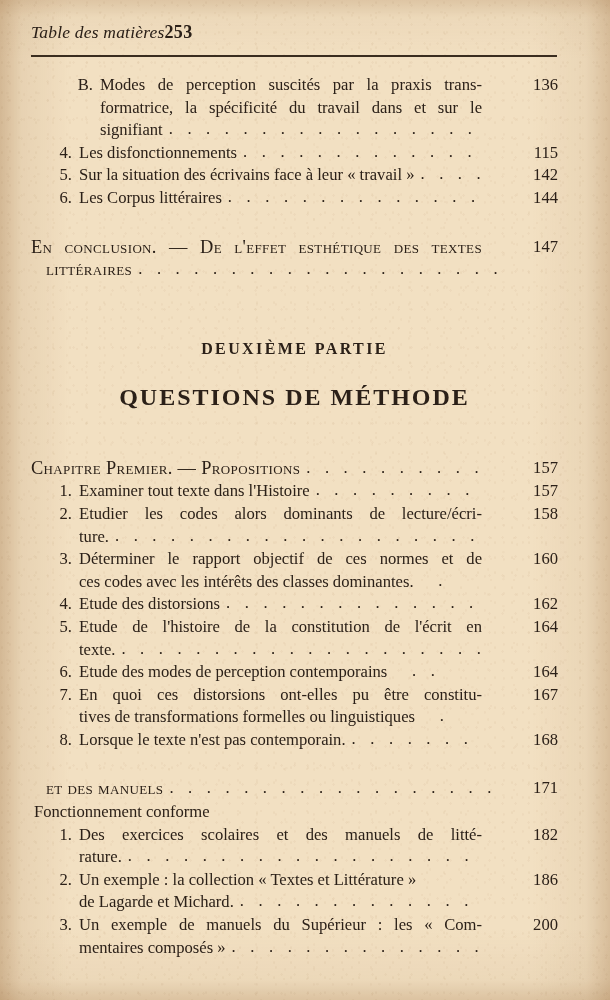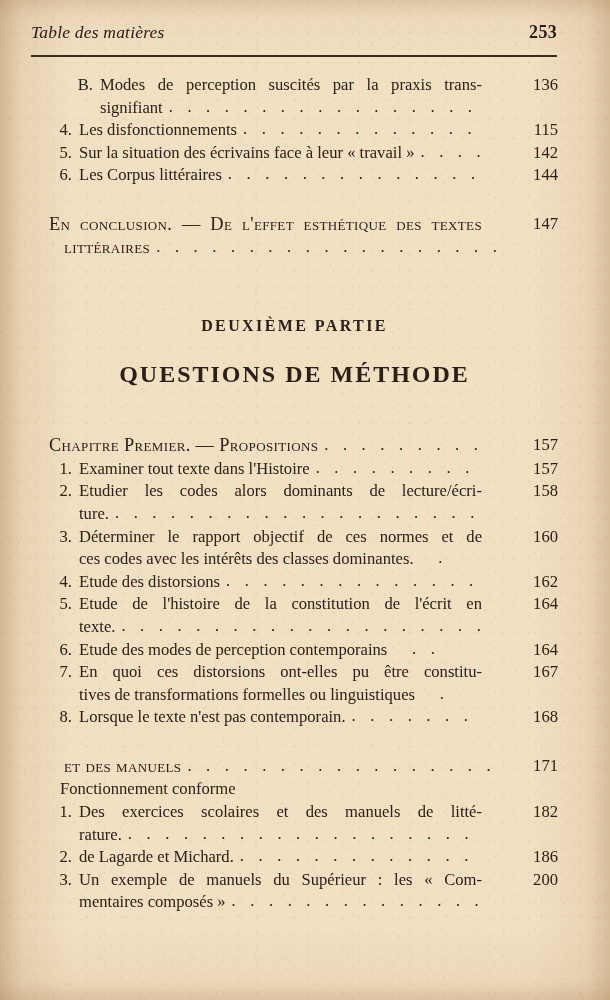--- a/index.html
+++ b/index.html
@@ -72,21 +72,20 @@
   }
 
   
   .runhead {
     position: absolute;
     left: 31px;
     top: 22px;
     width: 526px;
     display: flex;
     align-items: baseline;
-    justify-content: space-between;
   }
   .runhead-title {
     font-style: italic;
     font-size: 17.5px;
     letter-spacing: .2px;
   }
   .runhead-folio {
     font-size: 18px;
     font-weight: 700;
     letter-spacing: .3px;
@@ -165,21 +164,20 @@
 
   
   .lettered { margin-left: 40px; }
   .lettered .num { width: 22px; }
 
   
   .smallcaps {
     font-variant: small-caps;
     font-size: 18.4px;
     letter-spacing: .35px;
-    margin-left: 18px;
   }
 
   .chapter { margin-top: 0; }
 
   .plain-line {
     font-size: 16.6px;
     line-height: 22.6px;
   }
 
   
@@ -213,20 +211,23 @@
 
     <div class="toc">
 
       <div class="entry lettered">
         <span class="num">B.</span>
         <span class="body-col">
           <span class="line">
               <span class="txt justify">Modes de perception suscités par la praxis trans-</span>
             </span>
           <span class="line">
+              <span class="txt justify">formatrice, la spécificité du travail dans et sur le</span>
+            </span>
+          <span class="line">
             <span class="txt">signifiant</span>
             <span class="leader">. . . . . . . . . . . . . . . . . . . . . . . . . . . . . . . . . . . . .</span>
           </span>
         </span>
         <span class="folio">136</span>
       </div>
 
       <div class="entry sub">
         <span class="num">4.</span>
         <span class="body-col">
@@ -398,39 +399,42 @@
       <div class="entry chapter">
         <span class="body-col smallcaps">
           <span class="line" style="padding-left:15px;">
             <span class="txt">et des manuels</span>
             <span class="leader">. . . . . . . . . . . . . . . . . . . . . . . . . . . . . . . . . . . . .</span>
           </span>
         </span>
         <span class="folio">171</span>
       </div>
 
-      <div class="plain-line" style="margin-left:29px;">Fonctionnement conforme</div>
+      <div class="plain-line" style="margin-left:3px;">Fonctionnement conforme</div>
 
       <div class="entry sub">
         <span class="num">1.</span>
         <span class="body-col">
           <span class="line">
               <span class="txt justify">Des exercices scolaires et des manuels de litté-</span>
             </span>
           <span class="line">
             <span class="txt">rature.</span>
             <span class="leader">. . . . . . . . . . . . . . . . . . . . . . . . . . . . . . . . . . . . .</span>
           </span>
         </span>
         <span class="folio">182</span>
       </div>
 
       <div class="entry sub">
         <span class="num">2.</span>
         <span class="body-col">
+          <span class="line">
+              <span class="txt">Un exemple : la collection « Textes et Littérature »</span>
+            </span>
           <span class="line">
             <span class="txt">de Lagarde et Michard.</span>
             <span class="leader">. . . . . . . . . . . . . . . . . . . . . . . . . . . . . . . . . . . . .</span>
           </span>
         </span>
         <span class="folio">186</span>
       </div>
 
       <div class="entry sub">
         <span class="num">3.</span>

